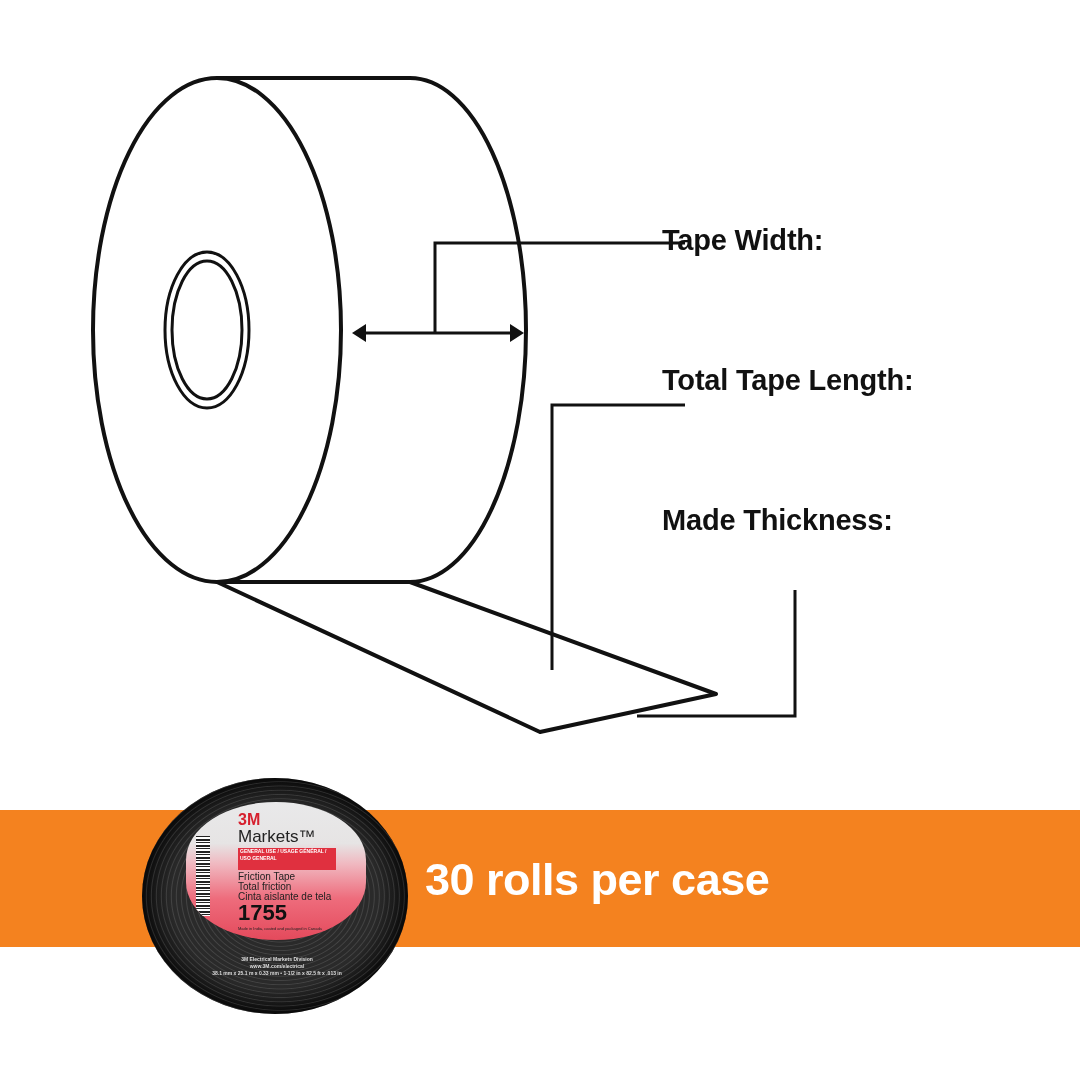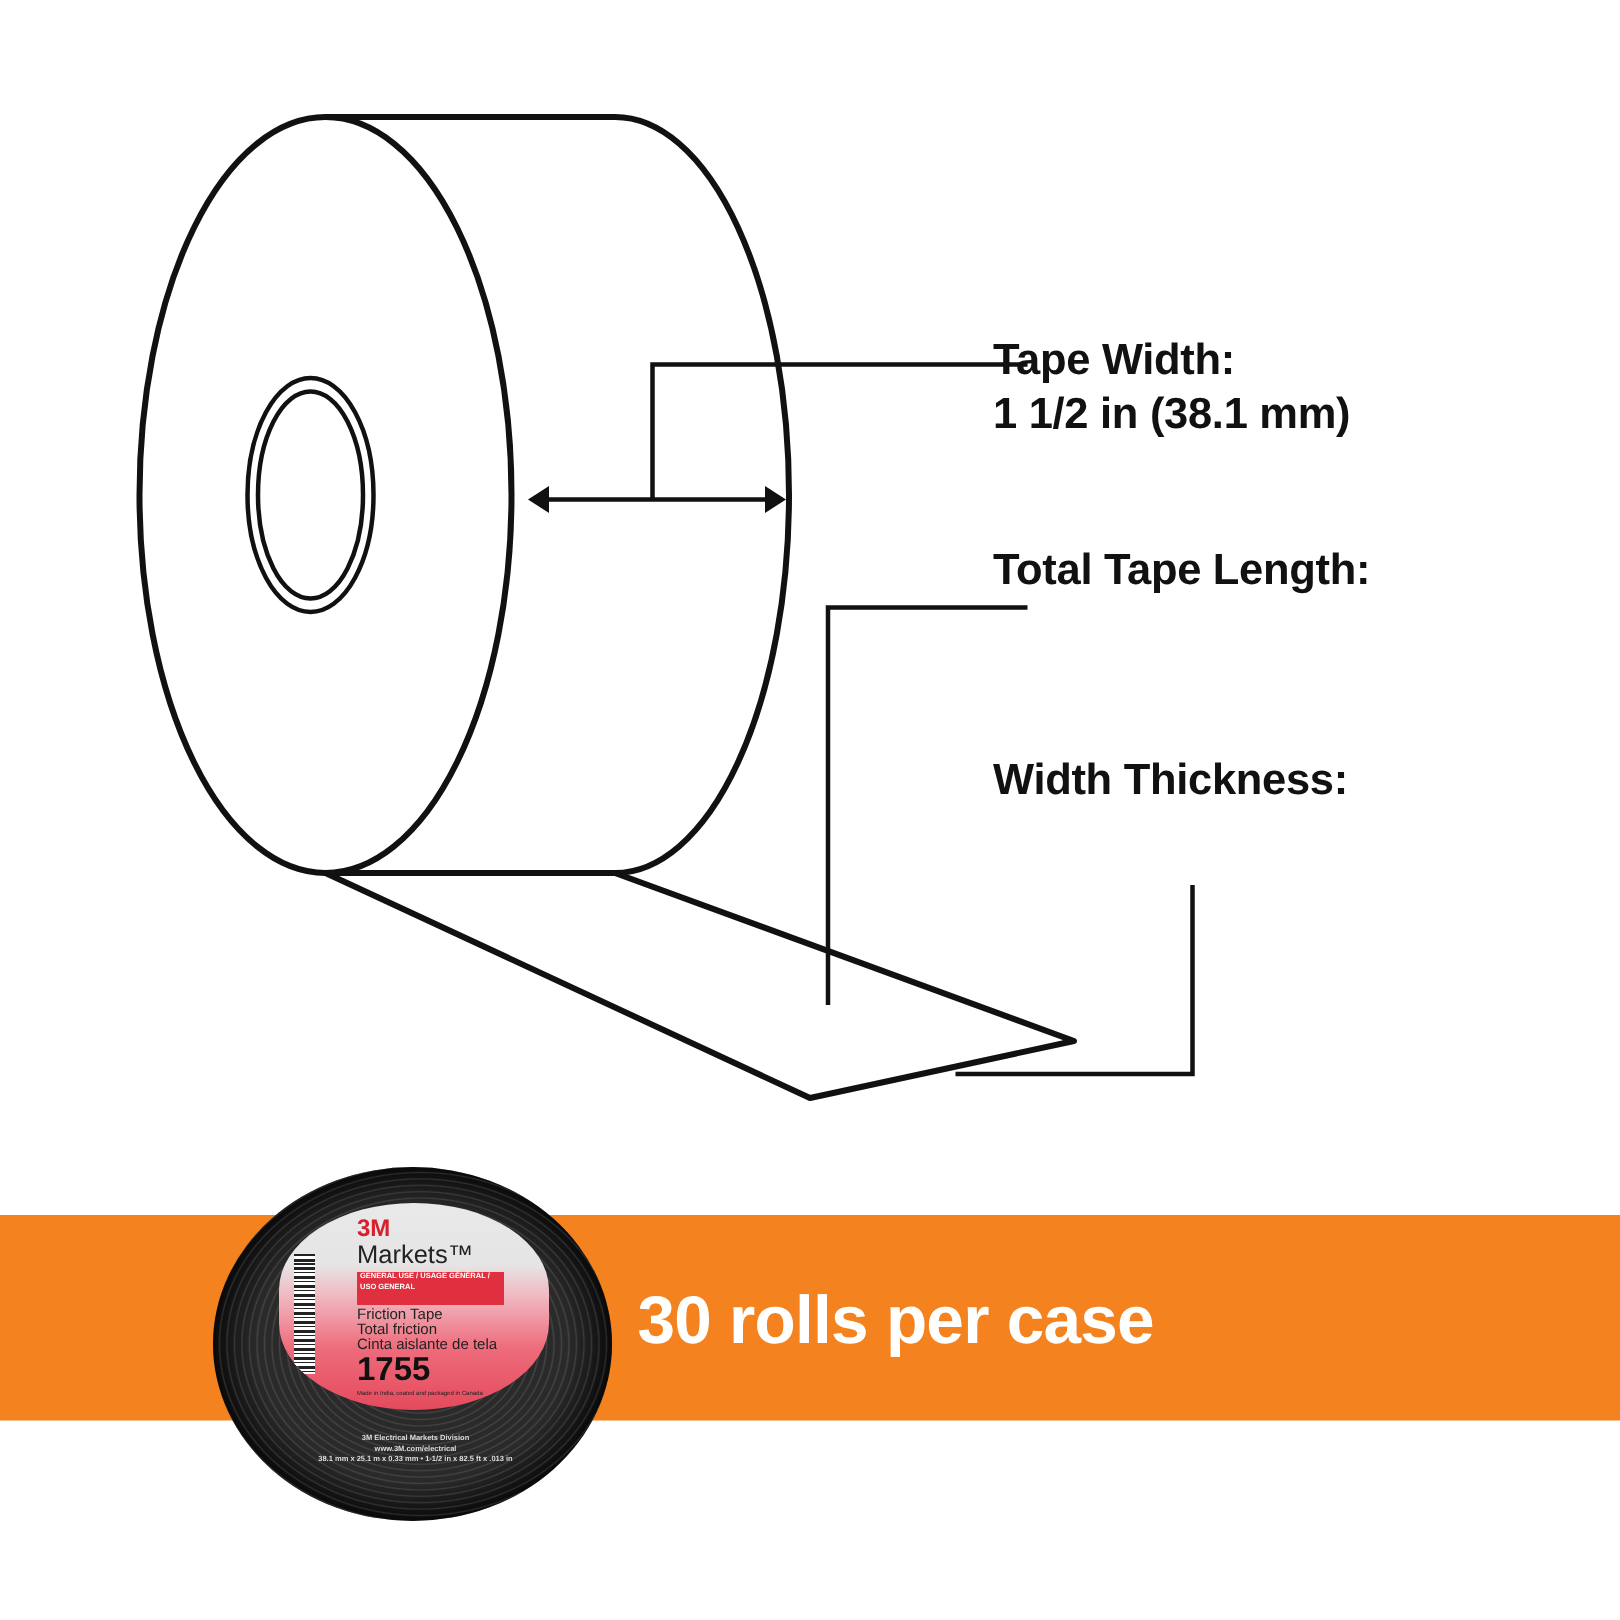--- a/index.html
+++ b/index.html
@@ -74,27 +74,26 @@
     <polygon points="352,333 366,324 366,342" stroke="none"></polygon>
     <polygon points="524,333 510,324 510,342" stroke="none"></polygon>
     <polyline points="435,333 435,243 685,243" fill="none"></polyline>
     <polyline points="552,670 552,405 685,405" fill="none"></polyline>
     <polyline points="795,590 795,716 637,716" fill="none"></polyline>
   </g>
 </svg>
 
 <div class="spec" id="spec-width">
   <span class="lbl">Tape Width:</span>
-  <span class="val">1 1/2 in (38.1 mm)</span>
 </div>
 <div class="spec" id="spec-length">
   <span class="lbl">Total Tape Length:</span>
 </div>
 <div class="spec" id="spec-thickness">
-  <span class="lbl">Width Thickness:</span>
+  <span class="lbl">Made Thickness:</span>
 </div>
 
 <div class="banner"></div>
 <div class="banner-text">30 rolls per case</div>
 
 <div class="product">
   <div class="roll-outer"></div>
   <div class="roll-streaks"></div>
   <div class="label">
     <div class="barcode"></div>

